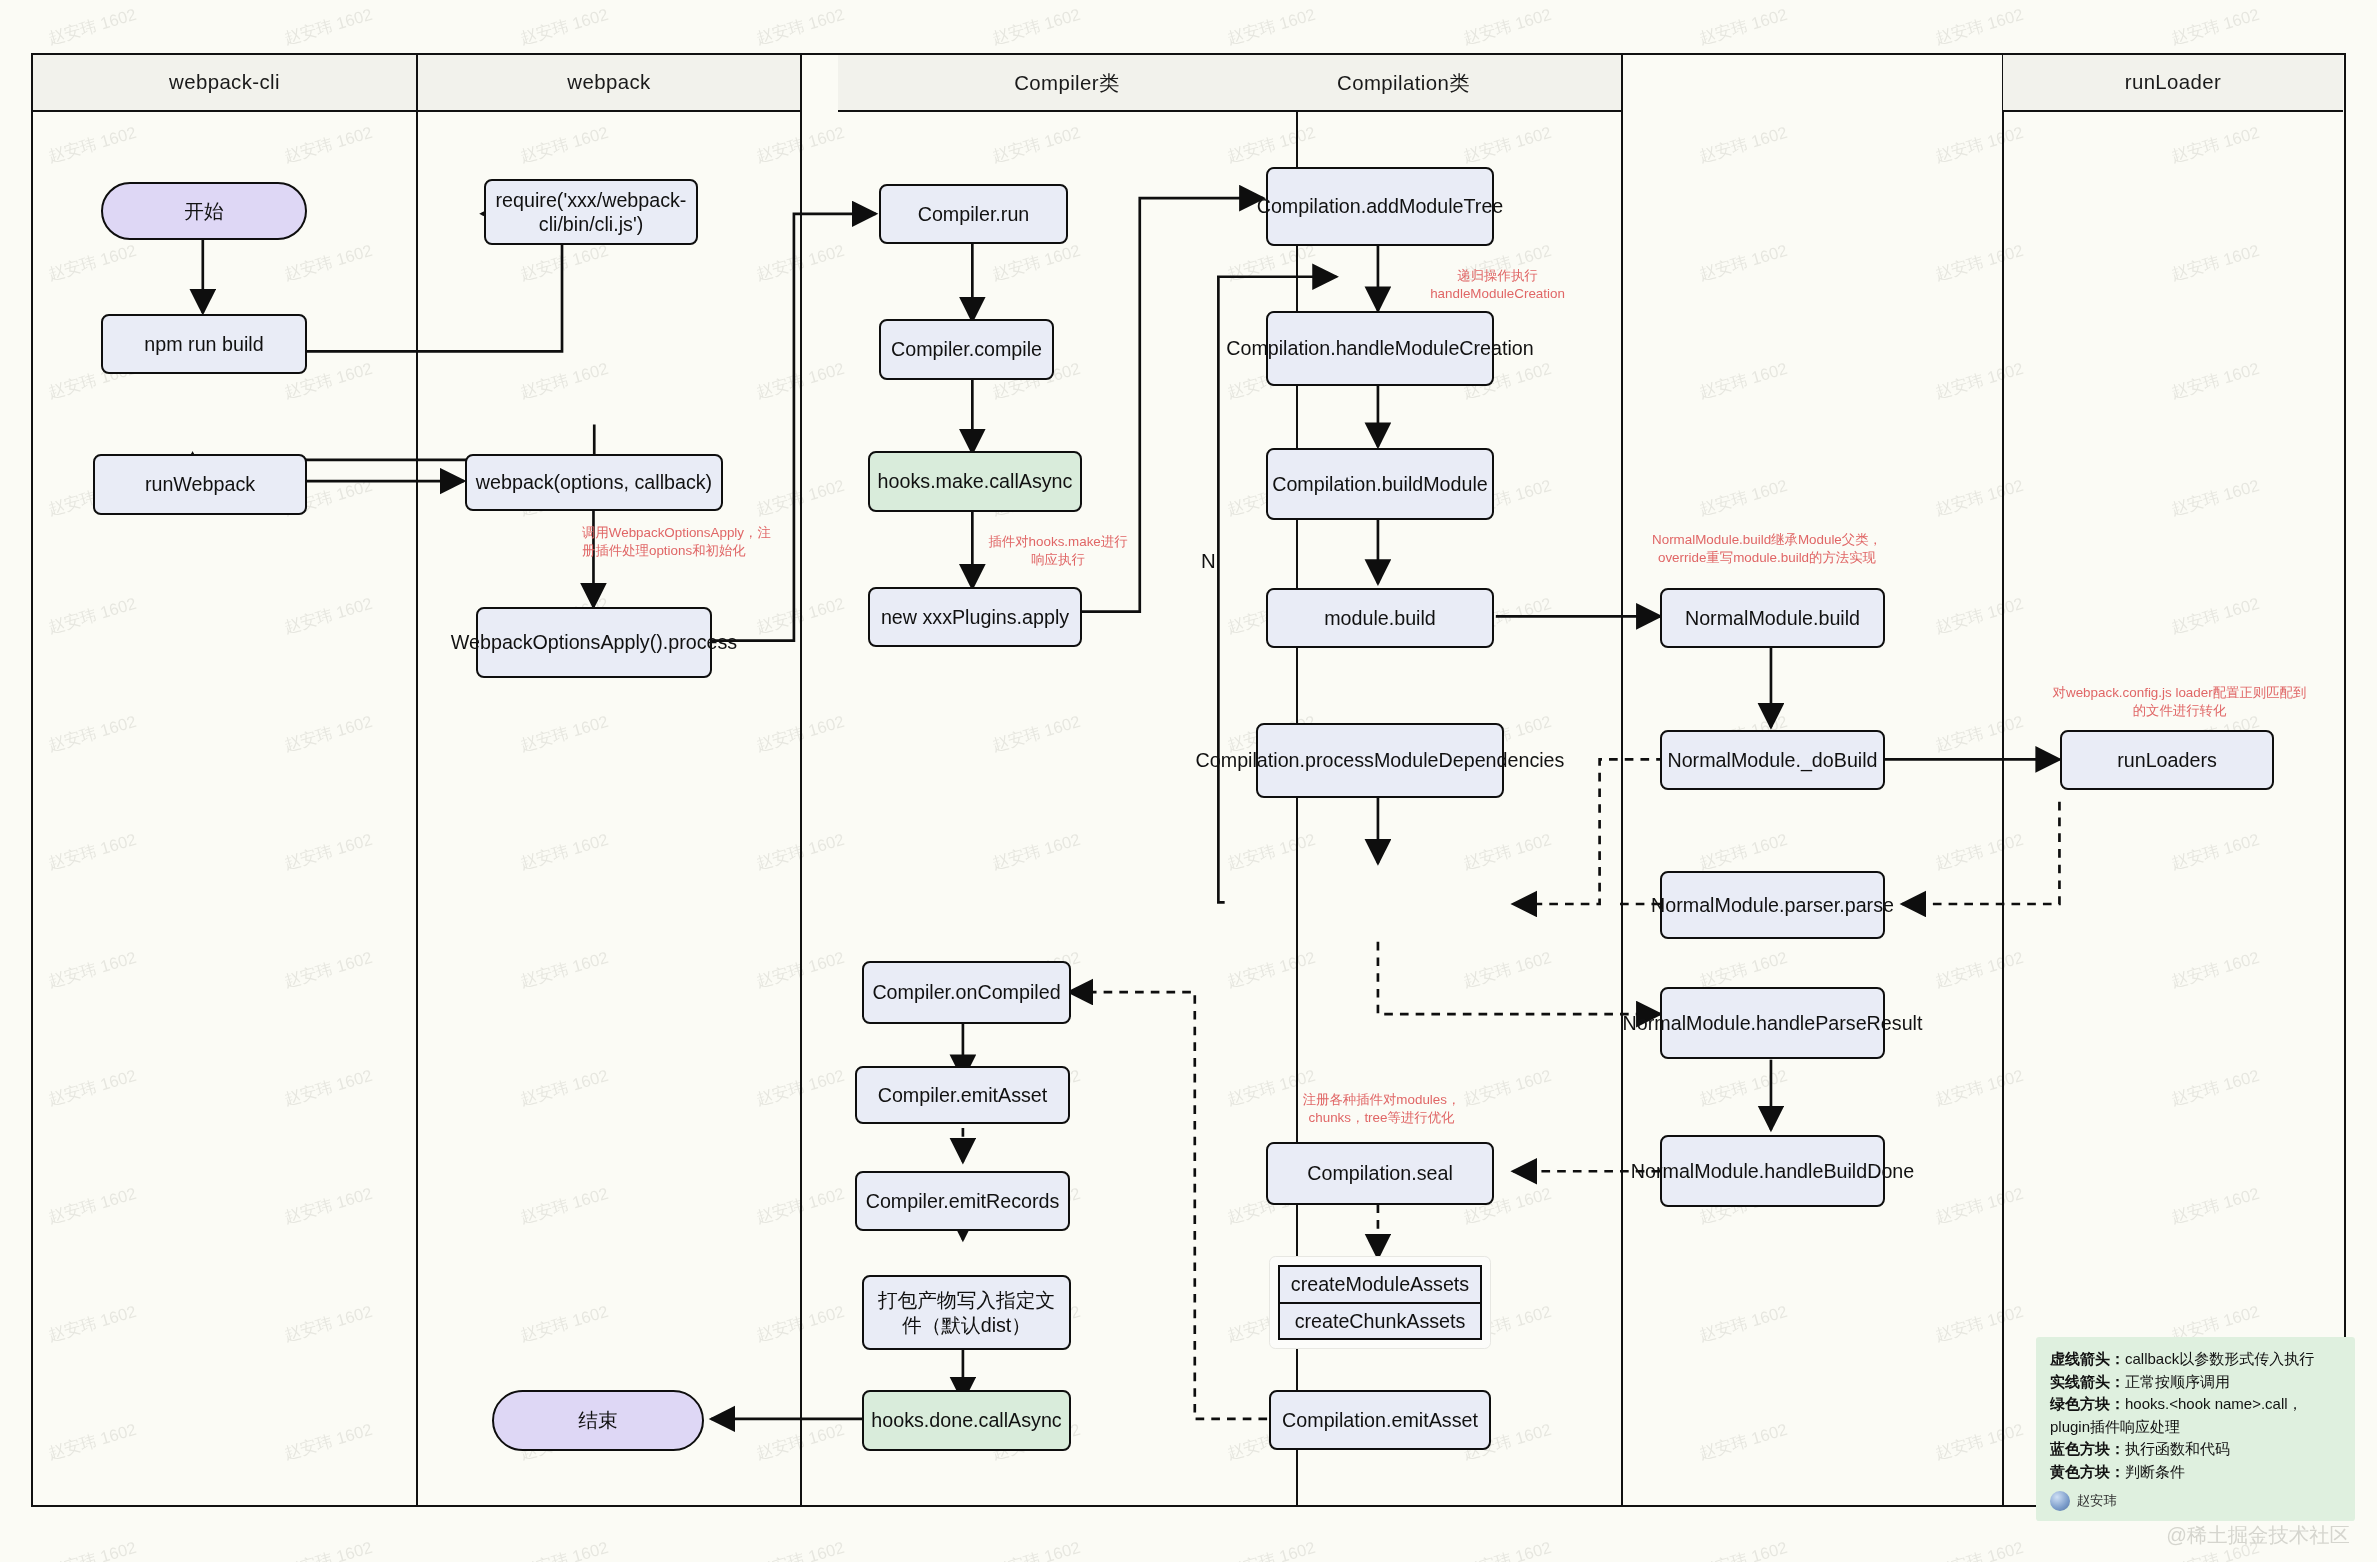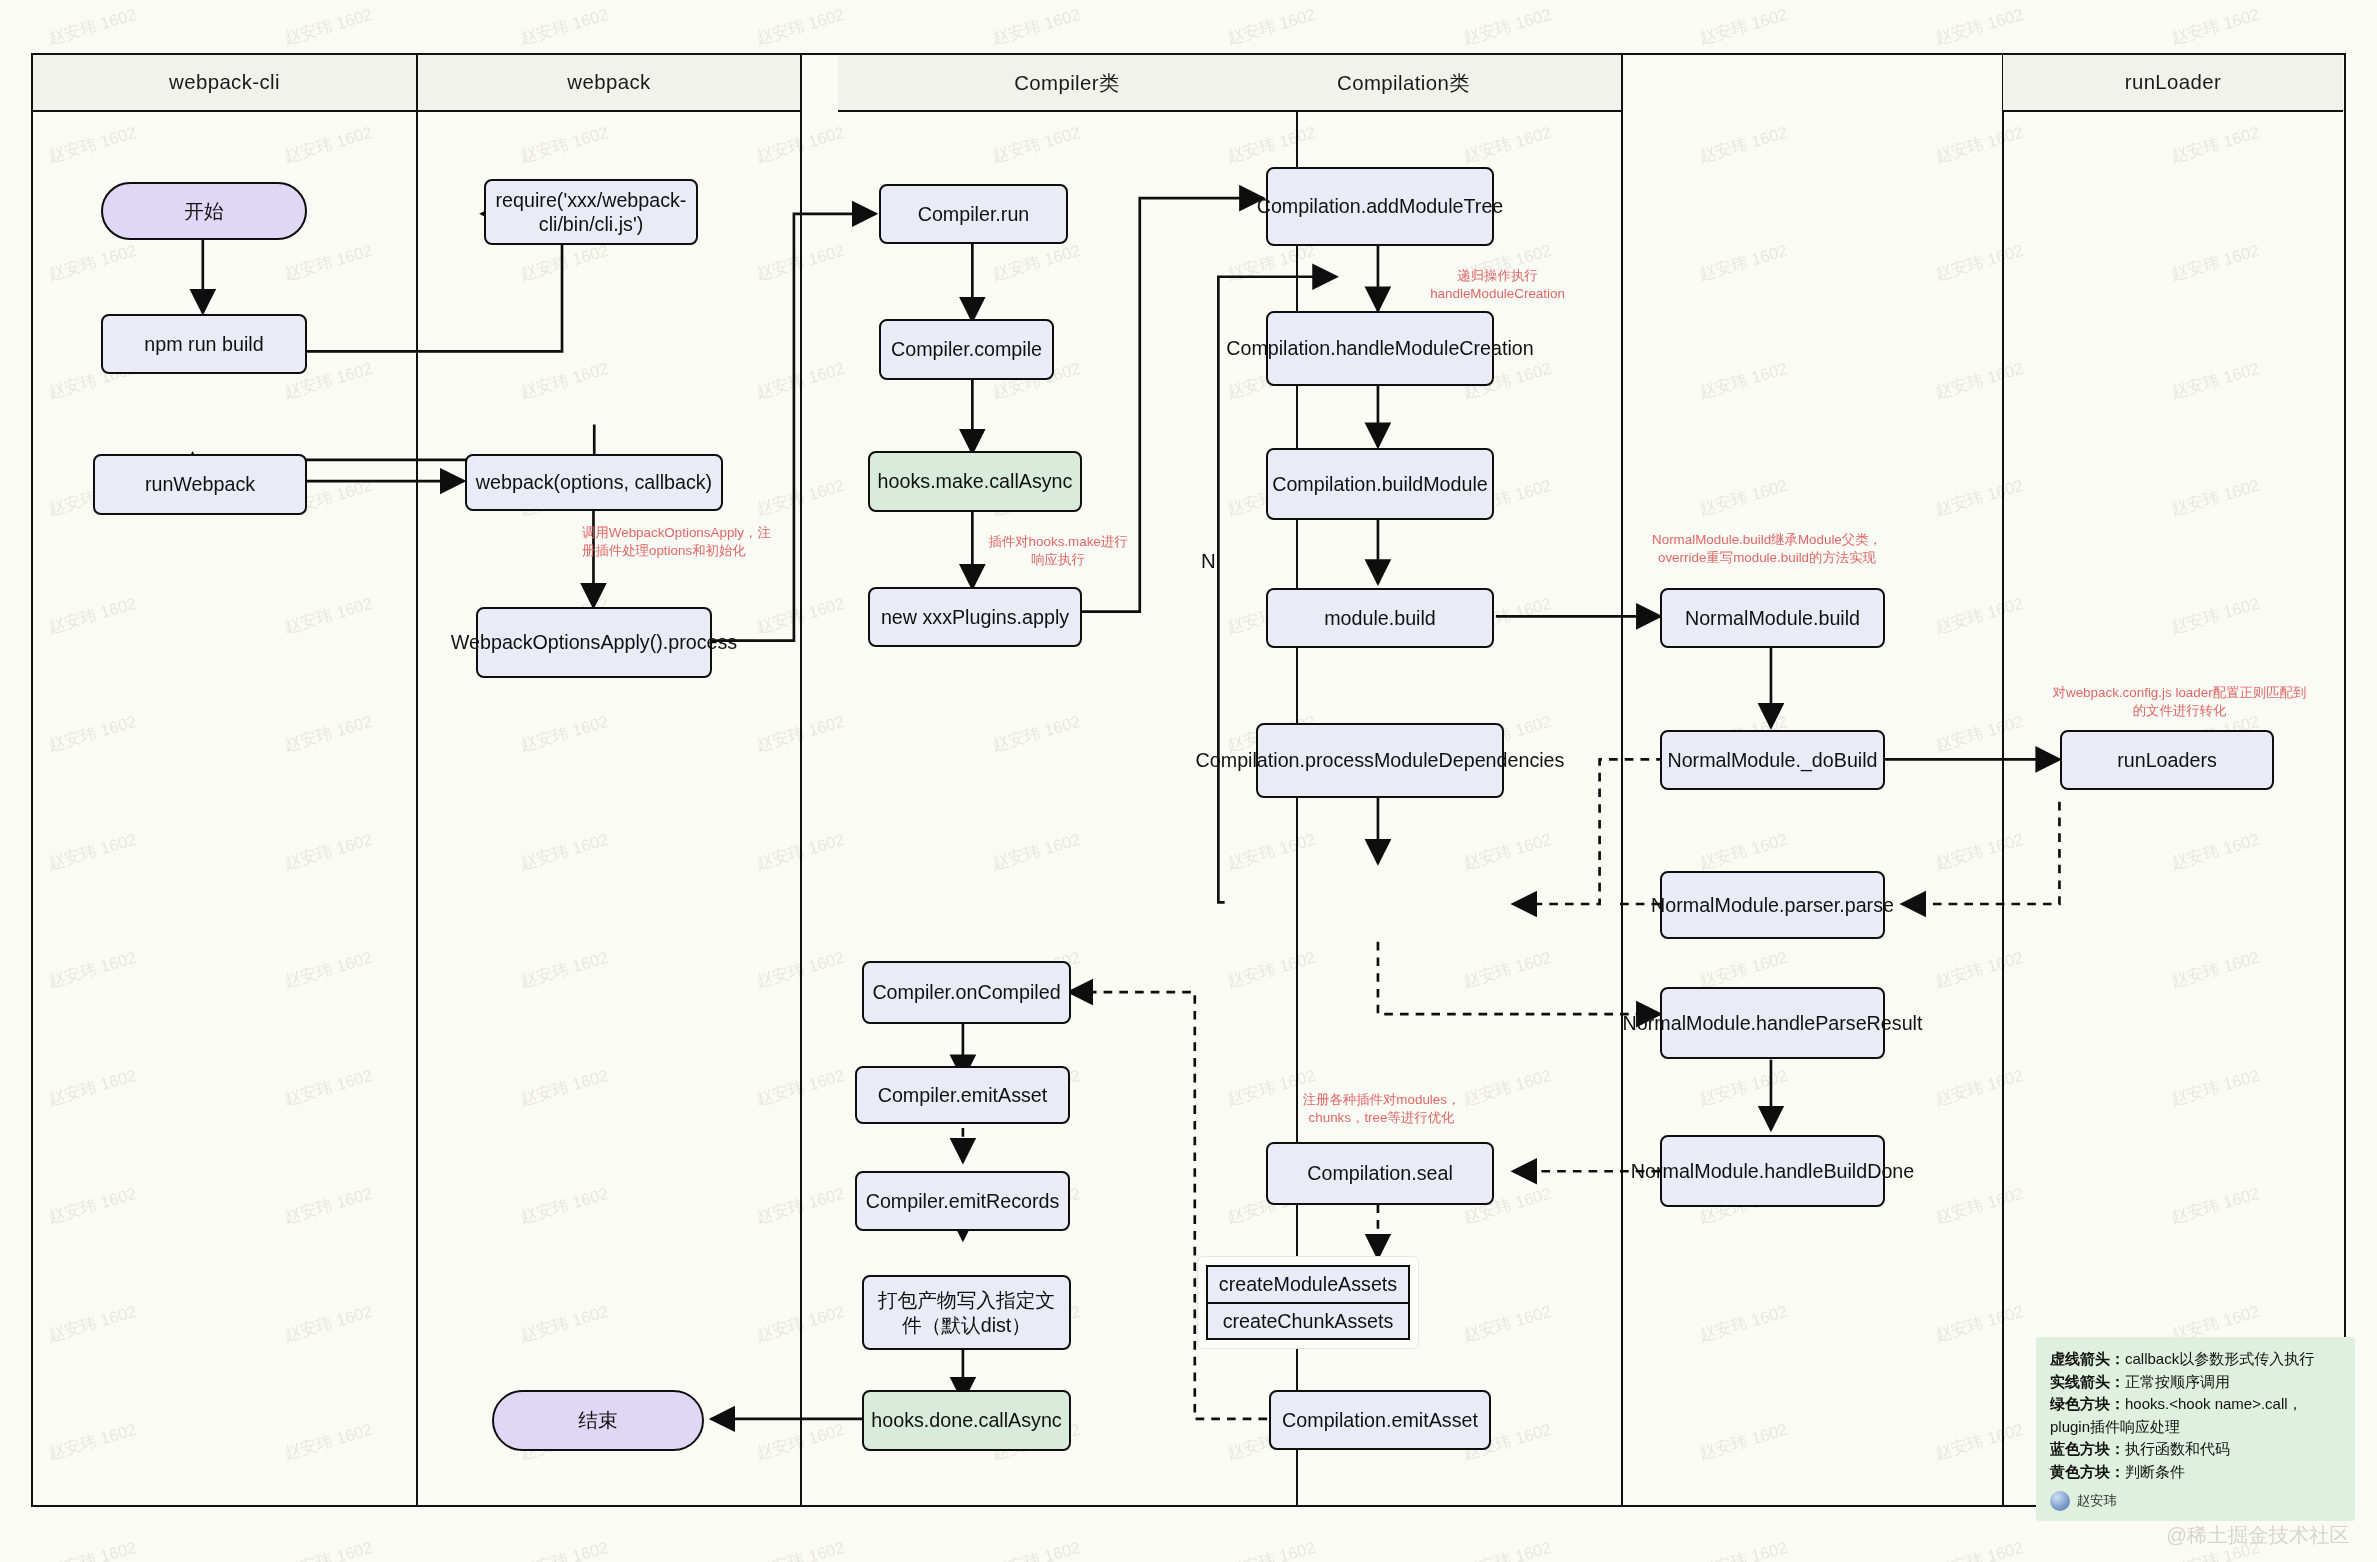--- a/index.html
+++ b/index.html
@@ -406,21 +406,21 @@
   </div>
 
   <div class="anno" style="left:1283px;top:1091px;width:197px;">
     <span>注册各种插件对modules，chunks，tree等进行优化</span>
   </div>
 
   <div class="node" style="left:1266px;top:1142px;width:228px;height:63px;">
     <span>Compilation.seal</span>
   </div>
 
-  <div class="subbox" style="left:1197px;top:1256px;width:222px;height:93px;">
+  <div class="subbox" style="left:1269px;top:1256px;width:222px;height:93px;">
     <div class="node plain">
       <span>createModuleAssets</span>
     </div>
     <div class="node plain">
       <span>createChunkAssets</span>
     </div>
   </div>
 
   <div class="node" style="left:1269px;top:1390px;width:222px;height:60px;">
     <span>Compilation.emitAsset</span>

